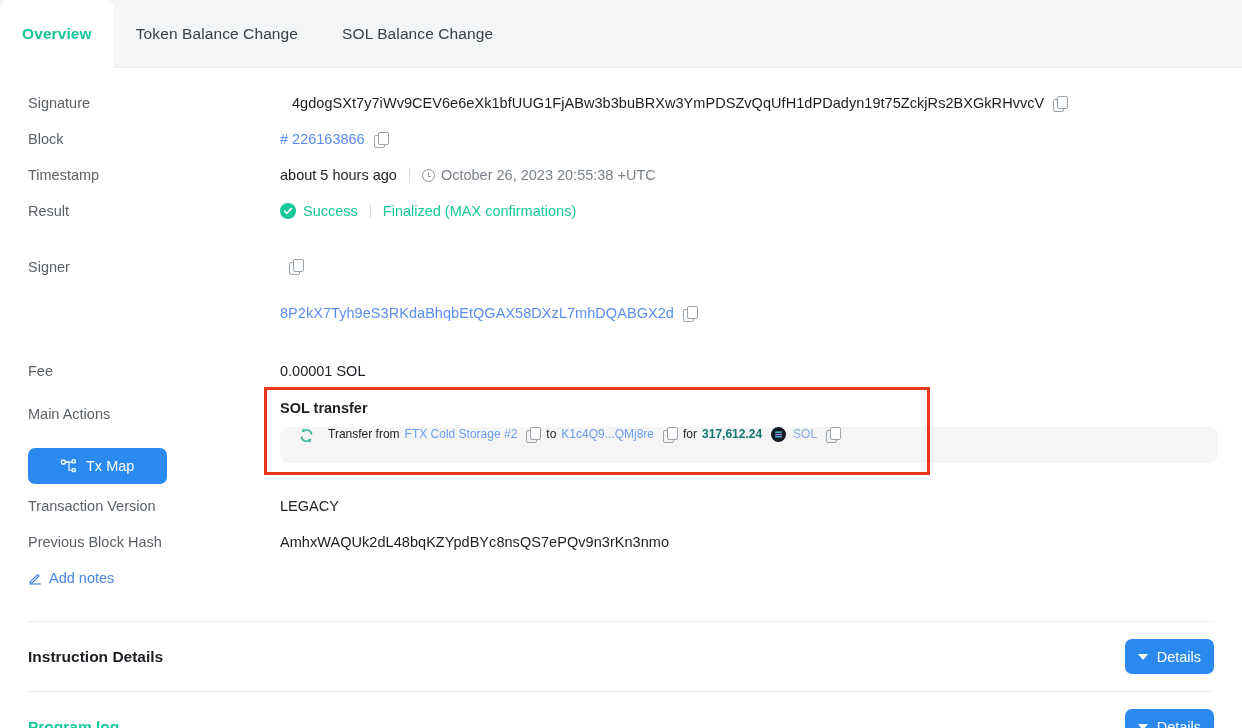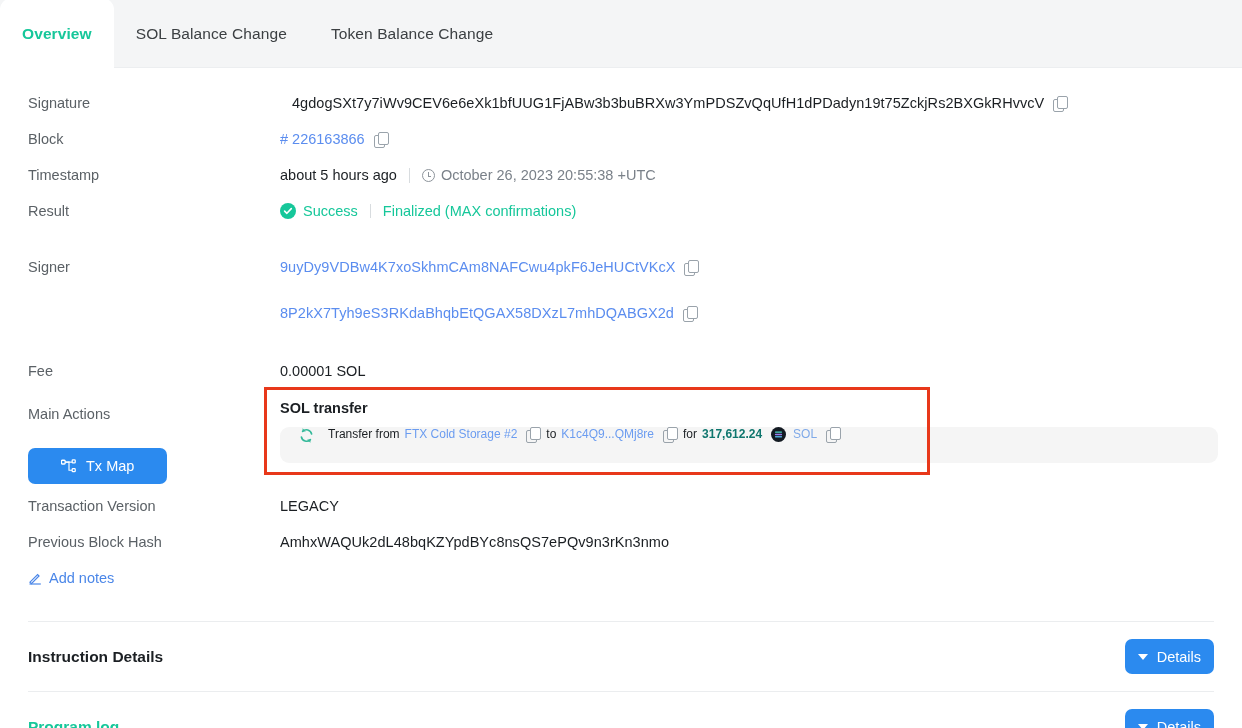--- a/index.html
+++ b/index.html
@@ -151,24 +151,24 @@
 </head>
 <body>
 
 <div class="page">
 
   <div class="tabbar">
     <div class="tab active">
       <span>Overview</span>
     </div>
     <div class="tab">
+      <span>Token Balance Change</span>
+    </div>
+    <div class="tab">
       <span>SOL Balance Change</span>
-    </div>
-    <div class="tab">
-      <span>Token Balance Change</span>
     </div>
   </div>
 
   <div class="content">
 
     <div class="row" style="margin-top:18px;gap:12px;">
       <div class="lbl">Signature</div>
       <div class="val">
         <span class="mono-addr">4gdogSXt7y7iWv9CEV6e6eXk1bfUUG1FjABw3b3buBRXw3YmPDSZvQqUfH1dPDadyn19t75ZckjRs2BXGkRHvvcV</span>
         <span class="copy"></span>
@@ -203,21 +203,20 @@
         </span>
         <span class="success-txt">Success</span>
         <span class="res-sep"></span>
         <span class="finalized">Finalized (MAX confirmations)</span>
       </div>
     </div>
 
     <div class="row" style="margin-top:20px;">
       <div class="lbl">Signer</div>
       <div class="val">
-        <span class="link mono-addr">9uyDy9VDBw4K7xoSkhmCAm8NAFCwu4pkF6JeHUCtVKcX</span>
         <span class="copy"></span>
       </div>
     </div>
     <div class="row" style="margin-top:10px;">
       <div class="lbl"></div>
       <div class="val">
         <span class="link mono-addr">8P2kX7Tyh9eS3RKdaBhqbEtQGAX58DXzL7mhDQABGX2d</span>
         <span class="copy"></span>
       </div>
     </div>

